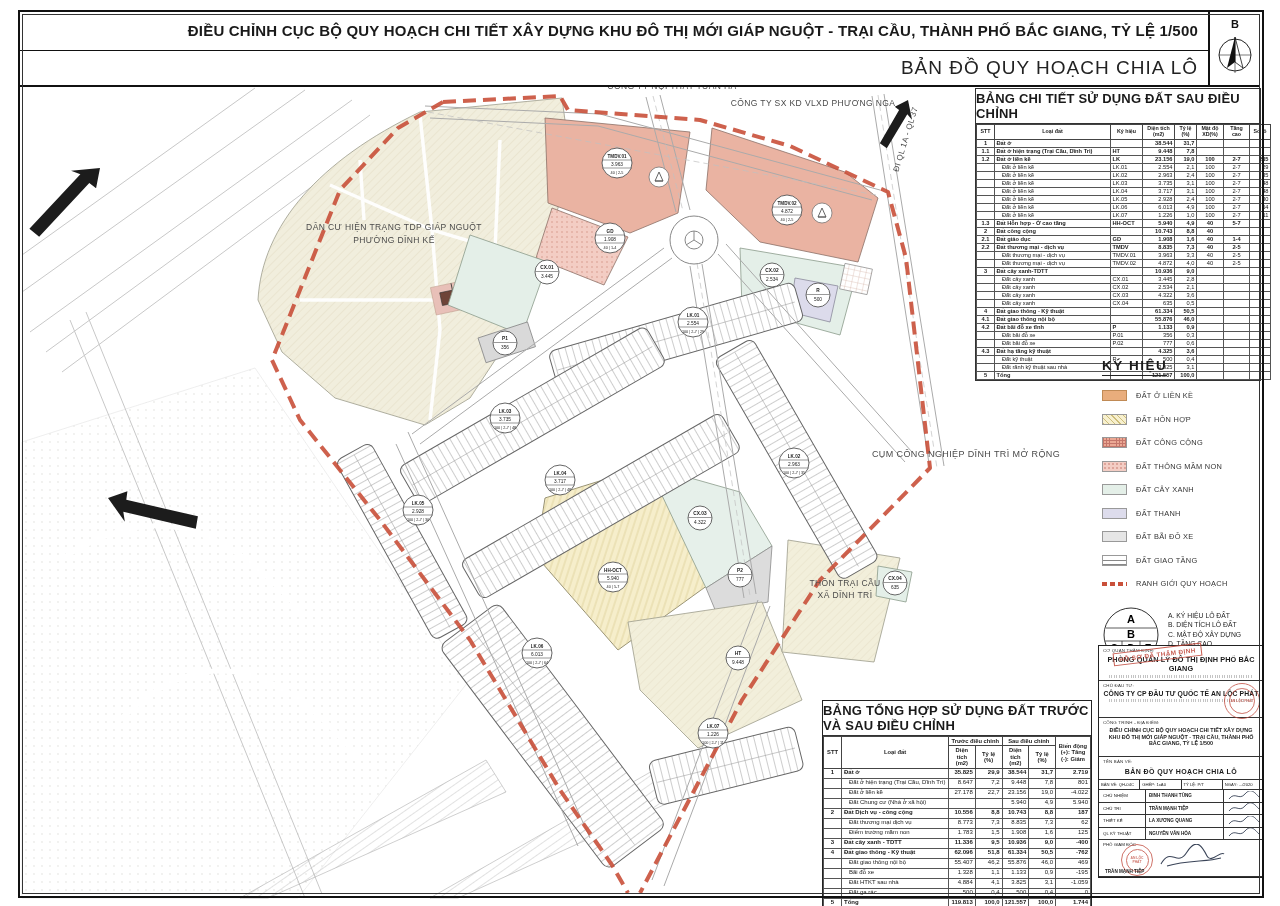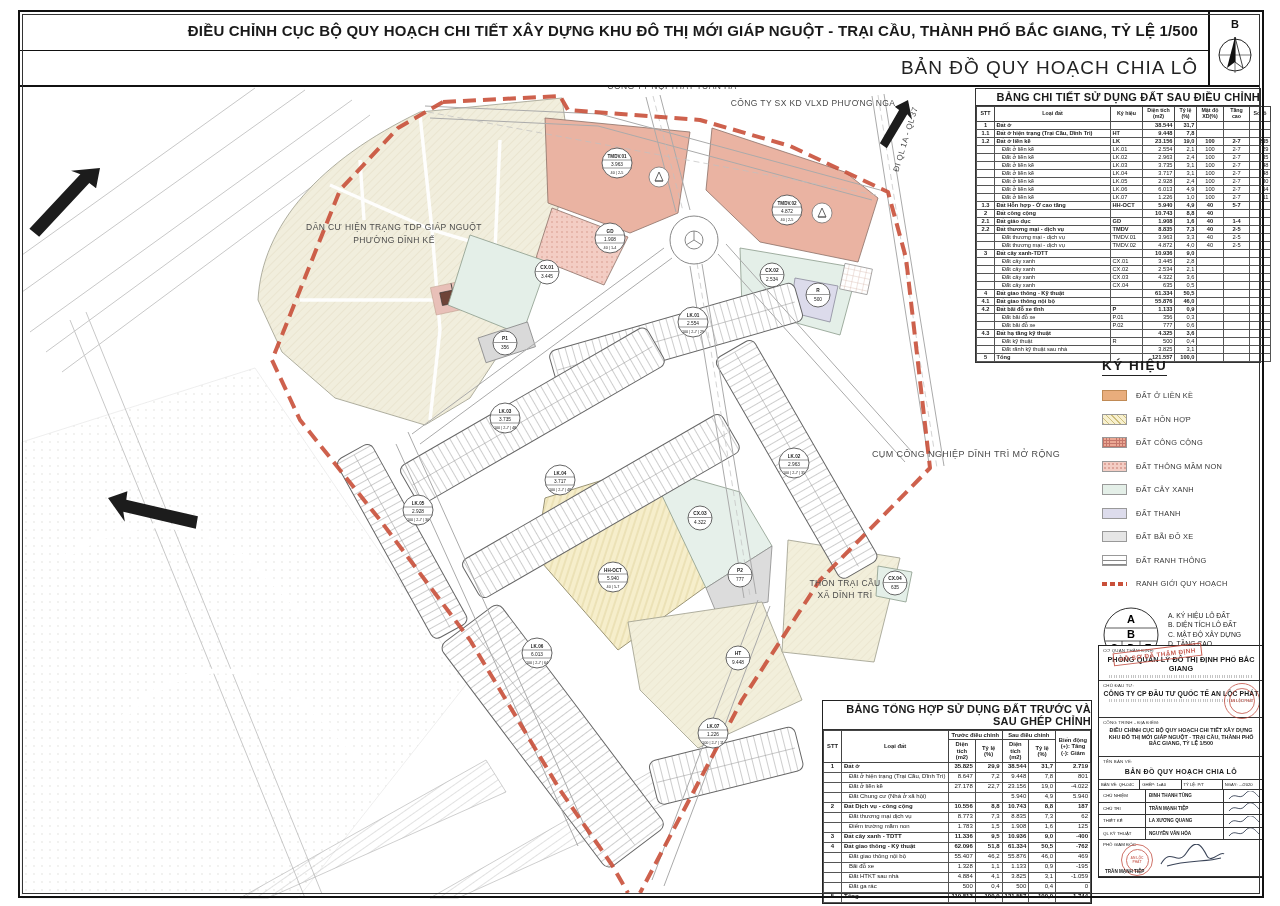--- a/index.html
+++ b/index.html
@@ -27,21 +27,21 @@
   #map{position:absolute;left:0;top:0;z-index:1}
   text{font-family:"Liberation Sans",sans-serif}
 
   
   .panel{position:absolute;background:#fff;z-index:3}
   table{border-collapse:collapse}
   .pre{white-space:pre-line}
 
   
   .detail-panel{left:975px;top:88px;width:284px;border:1px solid #333}
-  .tbl-title{font-weight:bold;font-size:11px;text-align:right;padding:2px 0;border-bottom:1px solid #333;letter-spacing:.2px}
+  .tbl-title{font-weight:bold;font-size:13px;text-align:left;padding:2px 0;border-bottom:1px solid #333;letter-spacing:.2px}
   .det-table{width:100%;table-layout:fixed;font-size:5.7px;line-height:6.9px}
   .det-table th{font-size:5.3px;font-weight:bold;text-align:center;border:.5px solid #444;padding:1px 1px;line-height:5.8px}
   .det-table td{border:.5px solid #555;padding:0 1.5px;height:7px}
   .det-table td.c0{text-align:center}
   .det-table td.c1{text-align:left}
   .det-table td.c2{text-align:left}
   .det-table td.c3,.det-table td.c4,.det-table td.c7{text-align:right}
   .det-table td.c5,.det-table td.c6{text-align:center}
   .det-table tr.b td{font-weight:bold}
   .det-table tr:not(.b) td.c1{padding-left:7px}
@@ -805,21 +805,21 @@
       <div class="leg-item">
         <span class="sw sw-htkt"></span>
         <span class="leg-label">ĐẤT THANH</span>
       </div>
       <div class="leg-item">
         <span class="sw sw-baidoxe"></span>
         <span class="leg-label">ĐẤT BÃI ĐỖ XE</span>
       </div>
       <div class="leg-item">
         <span class="sw sw-giaothong"></span>
-        <span class="leg-label">ĐẤT RANH THÔNG</span>
+        <span class="leg-label">ĐẤT GIAO TẦNG</span>
       </div>
       <div class="leg-item">
         <span class="sw sw-ranhgioi"></span>
         <span class="leg-label">RANH GIỚI QUY HOẠCH</span>
       </div>
     </div>
 
   <div class="circle-row">
     <svg width="58" height="58" viewBox="0 0 58 58">
       <circle cx="29" cy="29" r="27" fill="none" stroke="#333" stroke-width="1"></circle>
@@ -850,21 +850,21 @@
       <text x="25" y="42" text-anchor="middle" font-size="12" font-weight="bold">B</text>
     </svg>
     <div class="circle-exp2">
       <div>A: Lô đất</div>
       <div>B: Diện tích</div>
     </div>
   </div>
 </div>
 
 <div class="panel summary-panel">
-  <div class="tbl-title">BẢNG TỔNG HỢP SỬ DỤNG ĐẤT TRƯỚC VÀ SAU GHÉP CHỈNH</div>
+  <div class="tbl-title">BẢNG TỔNG HỢP SỬ DỤNG ĐẤT TRƯỚC VÀ SAU ĐIỀU CHỈNH</div>
   <table class="sum-table">
     <thead>
       <tr>
         <th rowspan="2" class="s-stt">STT</th>
         <th rowspan="2" class="s-loai">Loại đất</th>
         <th colspan="2">Trước điều chỉnh</th>
         <th colspan="2">Sau điều chỉnh</th>
         <th rowspan="2" class="s-bd pre">Biến động
 (+): Tăng
 (-): Giảm</th>

